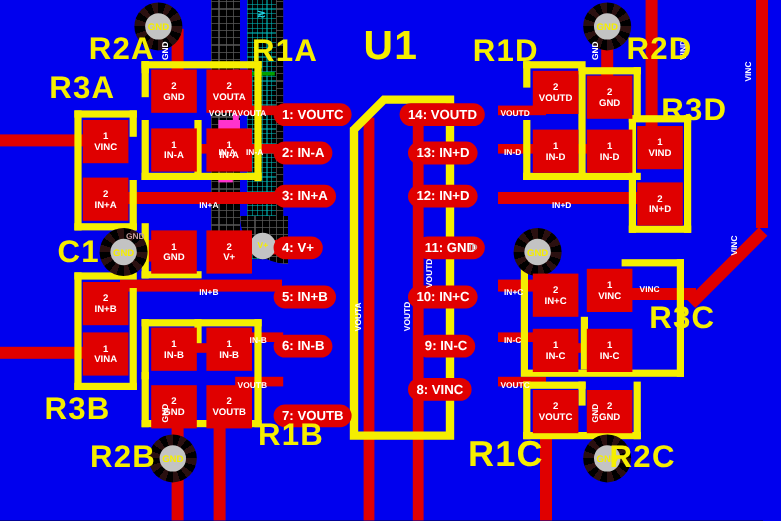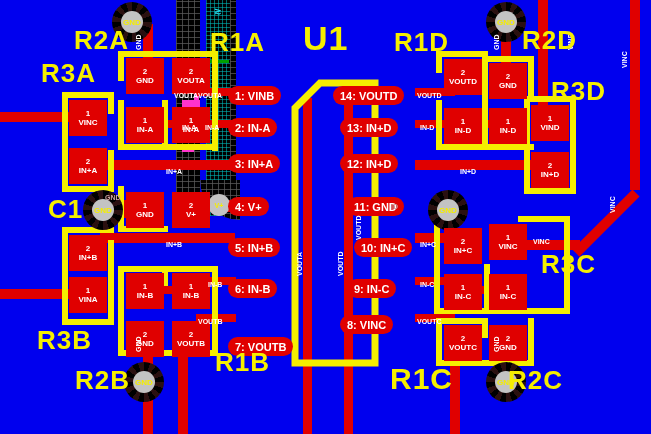--- a/index.html
+++ b/index.html
@@ -324,32 +324,32 @@
         <span class="pnum">2</span>
         <span class="pnet">VOUTC</span>
       </div>
       <div class="pad" style="left: 489px; top: 325px; width: 38px; height: 36px;">
         <span class="pnum">2</span>
         <span class="pnet">GND</span>
       </div>
     </div>
 
   <div id="pins-layer">
-      <div class="pinlabel" style="left: 228px; top: 86px;">1: VINB</div>
+      <div class="pinlabel" style="left: 228px; top: 86px;">1: VOUTC</div>
       <div class="pinlabel" style="left: 228px; top: 118px;">2: IN-A</div>
       <div class="pinlabel" style="left: 228px; top: 154px;">3: IN+A</div>
       <div class="pinlabel" style="left: 228px; top: 197px;">4: V+</div>
       <div class="pinlabel" style="left: 228px; top: 238px;">5: IN+B</div>
       <div class="pinlabel" style="left: 228px; top: 279px;">6: IN-B</div>
       <div class="pinlabel" style="left: 228px; top: 302px; margin-top: 35px;">7: VOUTB</div>
       <div class="pinlabel" style="left: 333px; top: 86px;">14: VOUTD</div>
       <div class="pinlabel" style="left: 340px; top: 118px;">13: IN+D</div>
       <div class="pinlabel" style="left: 340px; top: 154px;">12: IN+D</div>
       <div class="pinlabel" style="left: 347px; top: 197px;">11: GND</div>
-      <div class="pinlabel" style="left: 354px; top: 238px;">10: IN+C</div>
+      <div class="pinlabel" style="left: 340px; top: 238px;">10: IN+C</div>
       <div class="pinlabel" style="left: 347px; top: 279px;">9: IN-C</div>
       <div class="pinlabel" style="left: 340px; top: 315px;">8: VINC</div>
     </div>
 
   <div id="nets-layer">
       <div class="netname" style="left: 198px; top: 92px;">VOUTA</div>
       <div class="netname" style="left: 174px; top: 92px;">VOUTA</div>
       <div class="netname" style="left: 205px; top: 124px;">IN-A</div>
       <div class="netname" style="left: 182px; top: 124px;">IN-A</div>
       <div class="netname" style="left: 166px; top: 168px;">IN+A</div>

